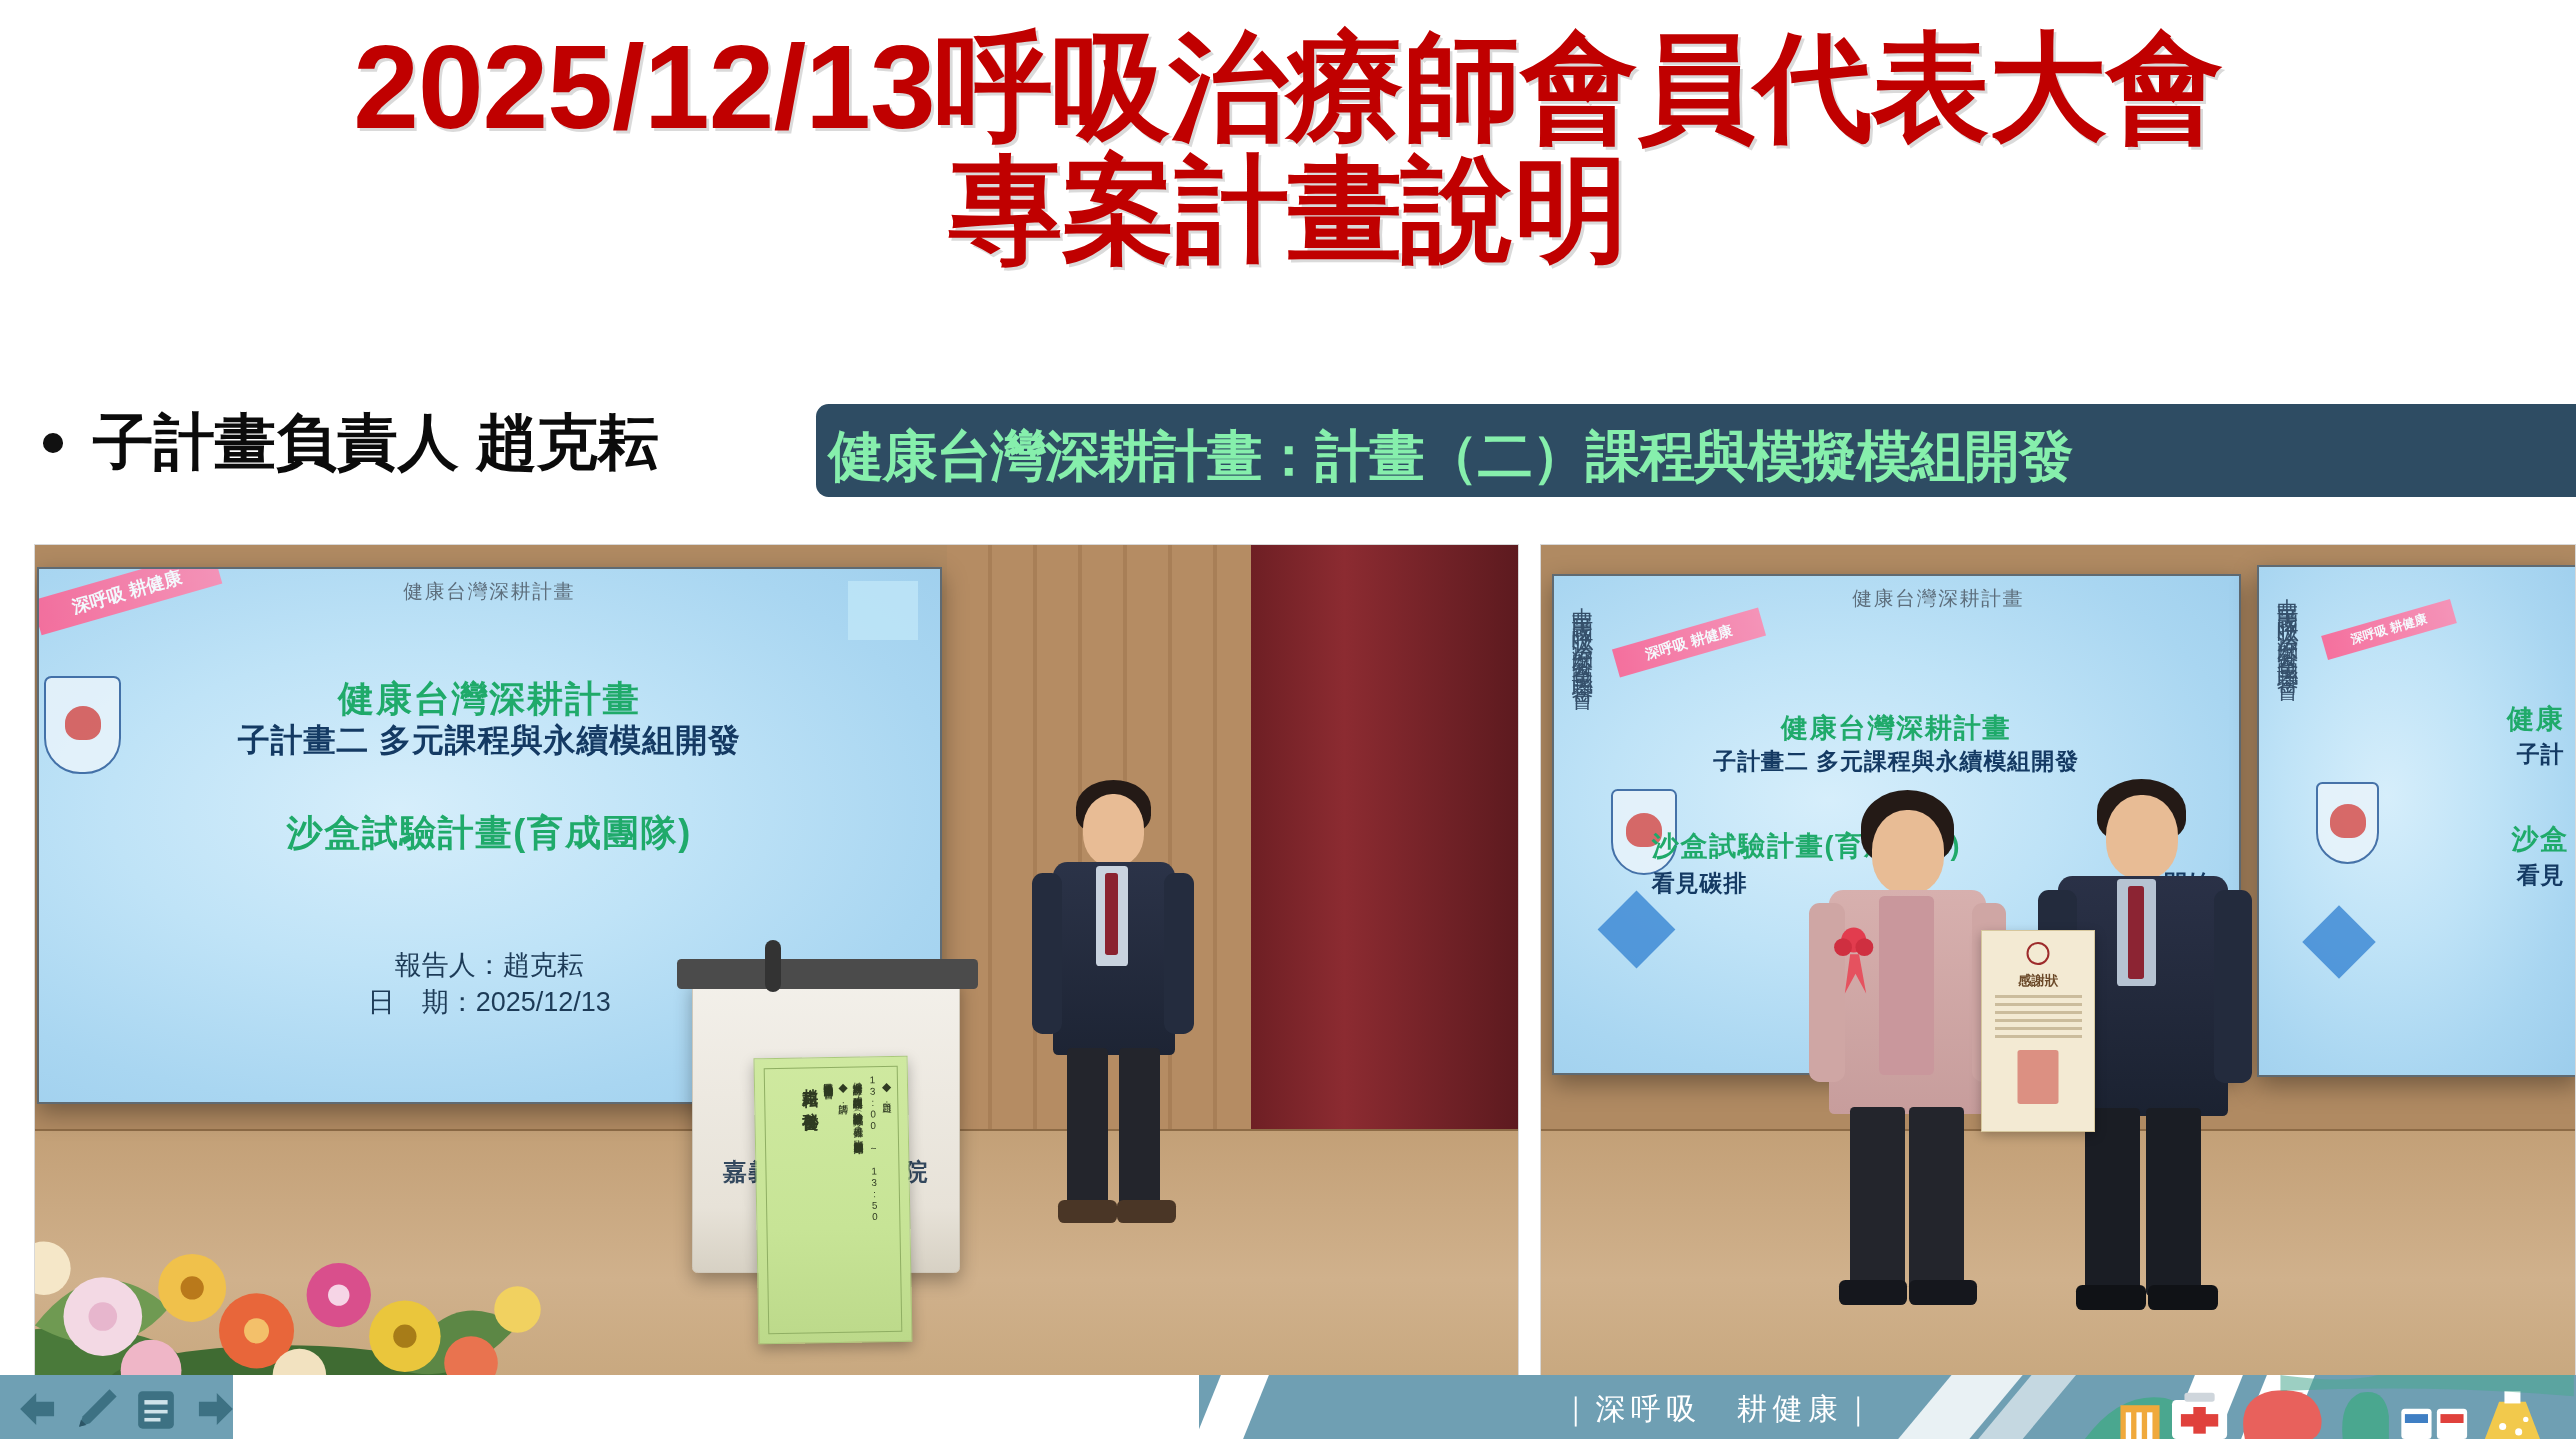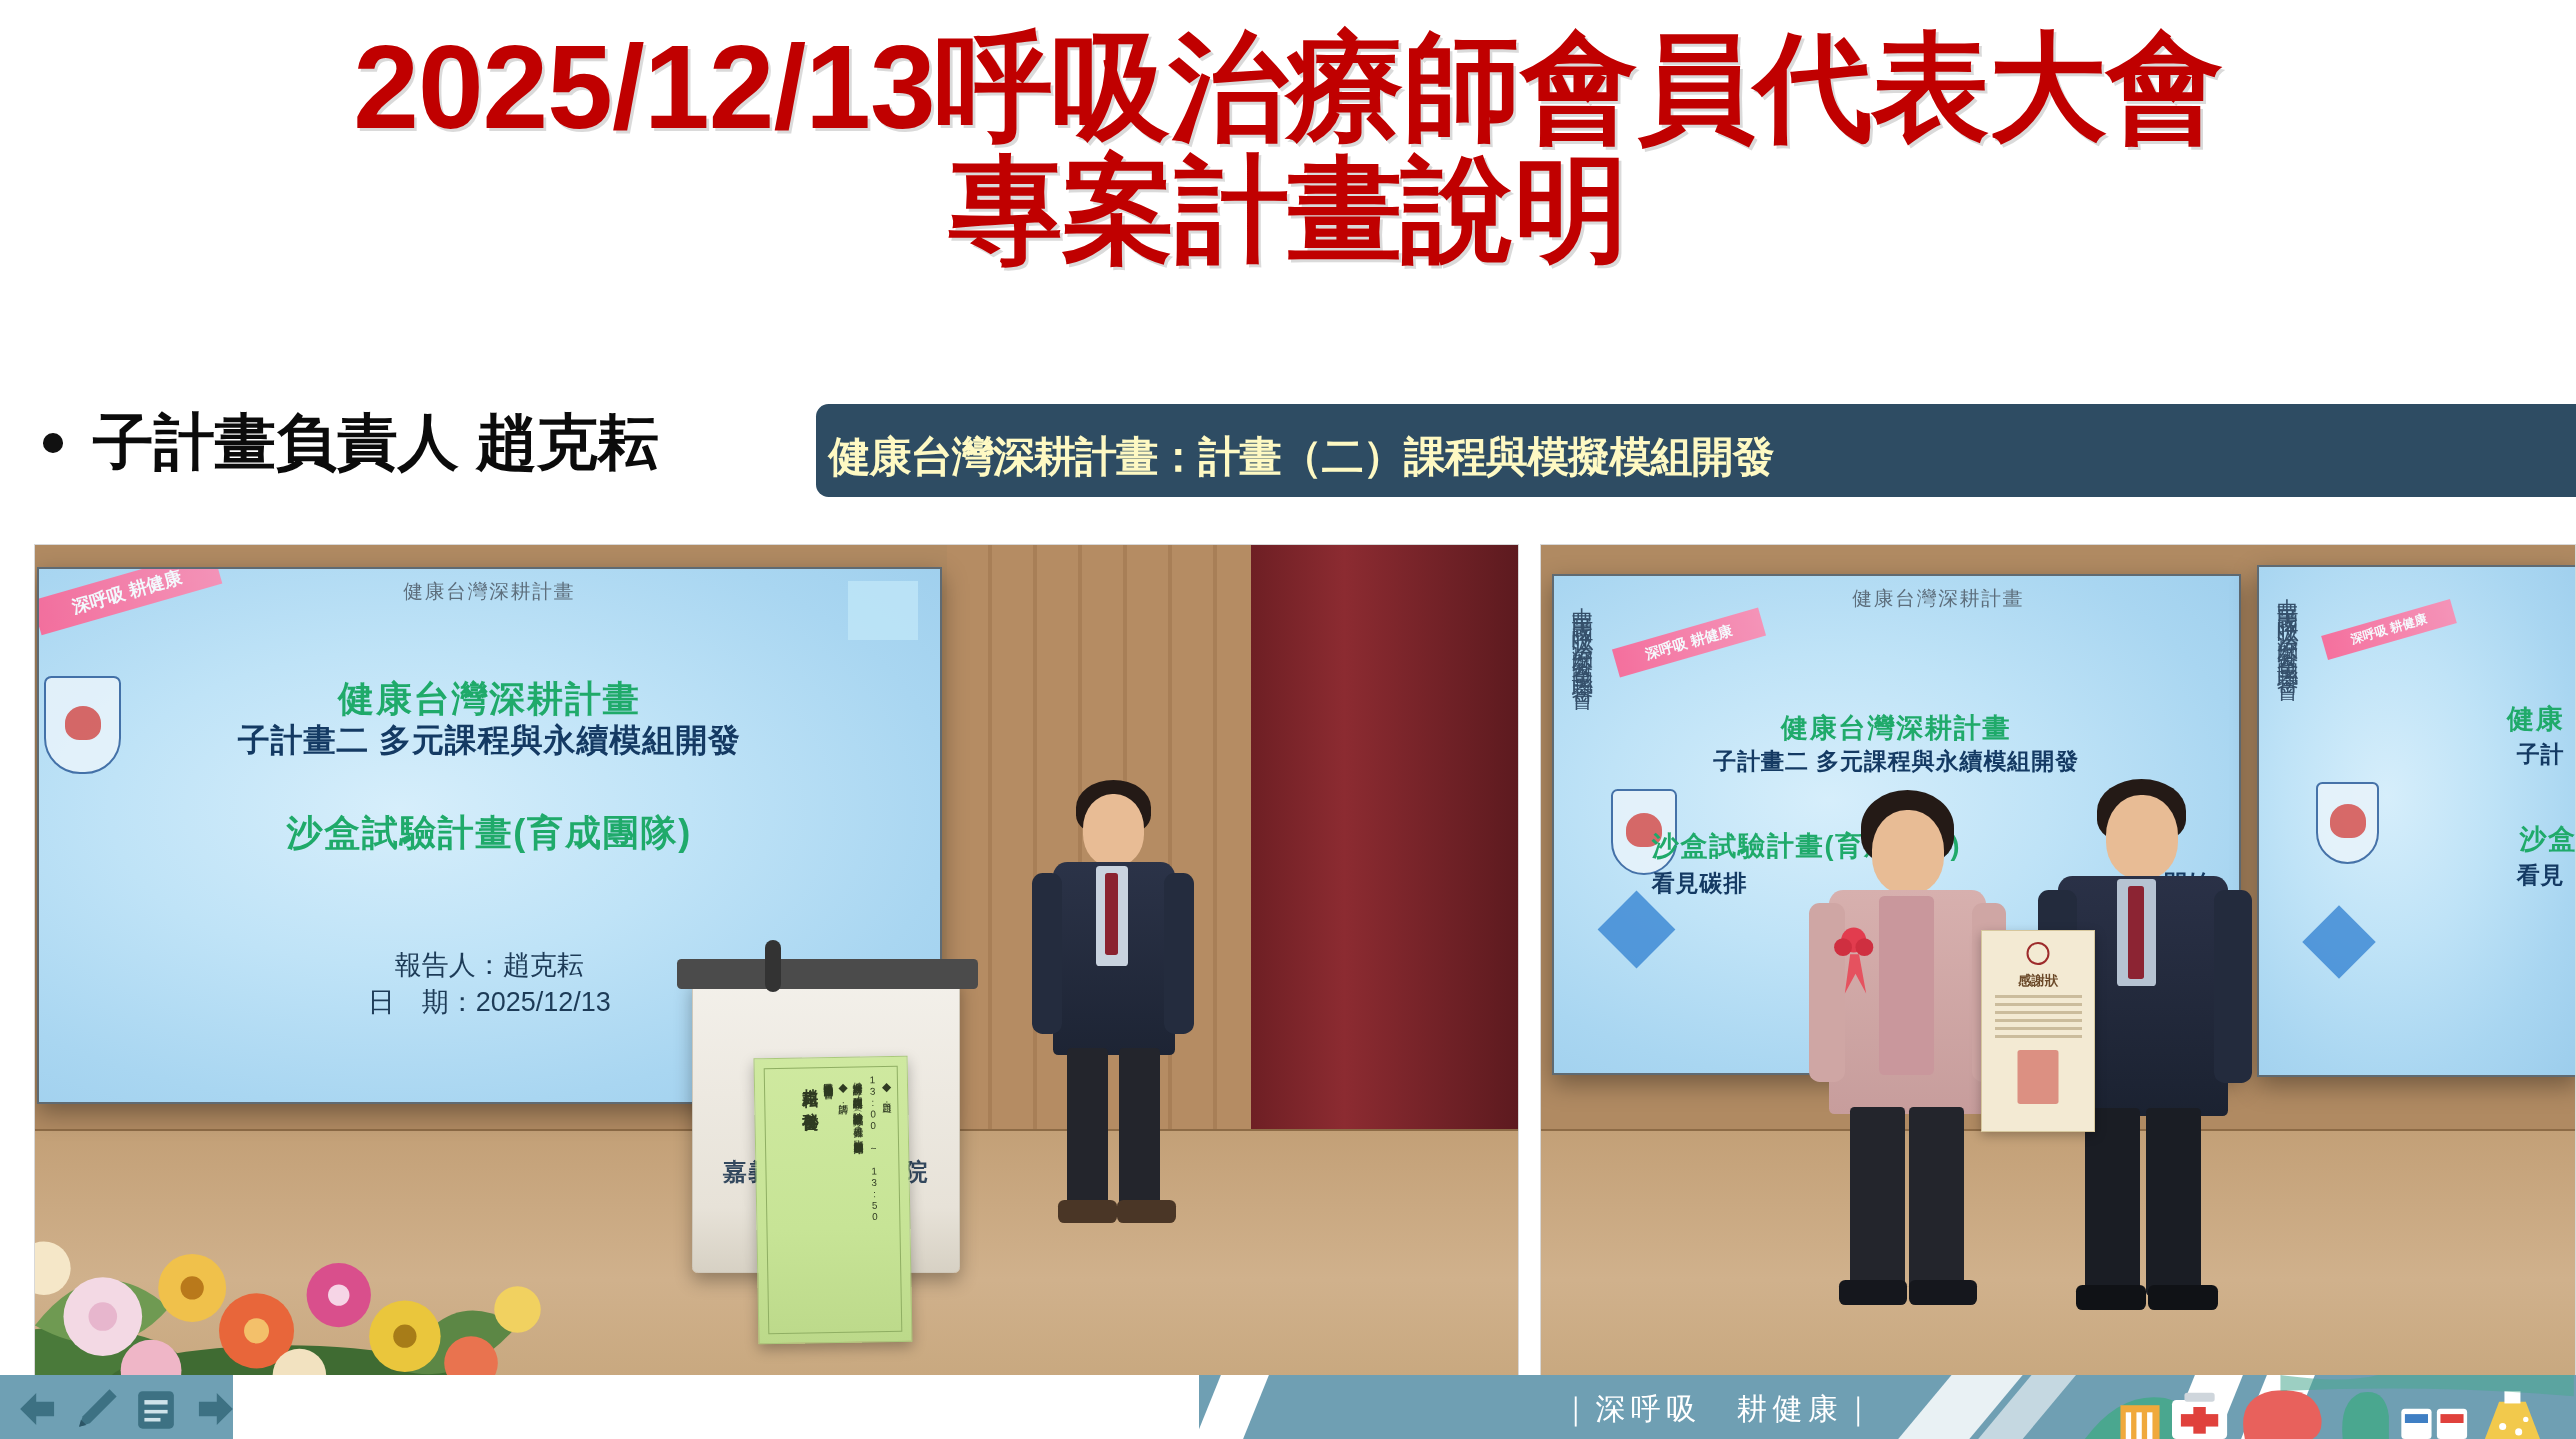--- a/index.html
+++ b/index.html
@@ -44,21 +44,21 @@
   .banner{
     position:absolute; left:816px; top:404px;
     width:1760px; height:93px;
     background:#2E4C63;
     border-radius:12.5px 0 0 12.5px;
     display:flex; align-items:center;
     padding-left:12.5px;
     overflow:hidden;
   }
   .banner span{
-    color:#fef9c3; font-size:42px; font-weight:bold;
+    color:#86efac; font-size:55px; font-weight:bold;
     white-space:nowrap; letter-spacing:-0.9px;margin-top:12px;
   }
 
   
   .photo{
     position:absolute; overflow:hidden; background:#2a2a2a;
     border:0.9px solid #d8d8d8;
   }
   .photo-left { left:34px;  top:544px; width:1485px; height:836px; }
   .photo-right{ left:1540px;top:544px; width:1036px; height:836px; }
@@ -399,21 +399,21 @@
       </svg>
     </div>
 
     <div class="screen scr-right-b">
       <div class="scr-vert">中華民國呼吸治療師公會全國聯合會</div>
       <div class="scr-ribbon" style="left:63px;top:50px;width:134px;height:25px;font-size:12.5px;">深呼吸 耕健康</div>
       <div class="scr-badge" style="left:57px;top:215px;width:63px;height:82px;"></div>
       <div class="scr-diamond" style="left:54px;bottom:107px;width:52px;height:52px;"></div>
       <div class="scr-t1" style="top:134px;font-size:27px;text-align:right;padding-right:12.5px;">健康</div>
       <div class="scr-t2" style="top:172px;font-size:23px;text-align:right;padding-right:12.5px;">子計</div>
-      <div class="scr-t3" style="top:254px;font-size:27px;text-align:right;padding-right:0;">沙盒</div>
+      <div class="scr-t3" style="top:254px;font-size:27px;text-align:right;padding-right:8px;">沙盒</div>
       <div class="scr-t4" style="top:293px;font-size:23px;text-align:right;padding-right:12.5px;">看見</div>
     </div>
 
     <div class="person" style="left:268px; bottom:52px; width:197px; height:537px;">
       <div class="p-hair" style="left:52px; top:0; width:93px; height:75px;"></div>
       <div class="p-head" style="left:63px; top:19.7px; width:72px; height:84px;"></div>
       <div class="p-body" style="left:19.7px; top:100px; width:157px; height:224px; background:linear-gradient(180deg,#d7b0ae,#c79d9c);"></div>
       <div class="p-body" style="left:70px; top:106px; width:55px; height:179px; background:#c9979c; border-radius:5.4px;"></div>
       <div class="p-arm" style="left:0; top:113px; width:36px; height:179px; background:#cfa6a4;"></div>
       <div class="p-arm" style="left:163px; top:113px; width:34px; height:179px; background:#cfa6a4;"></div>

